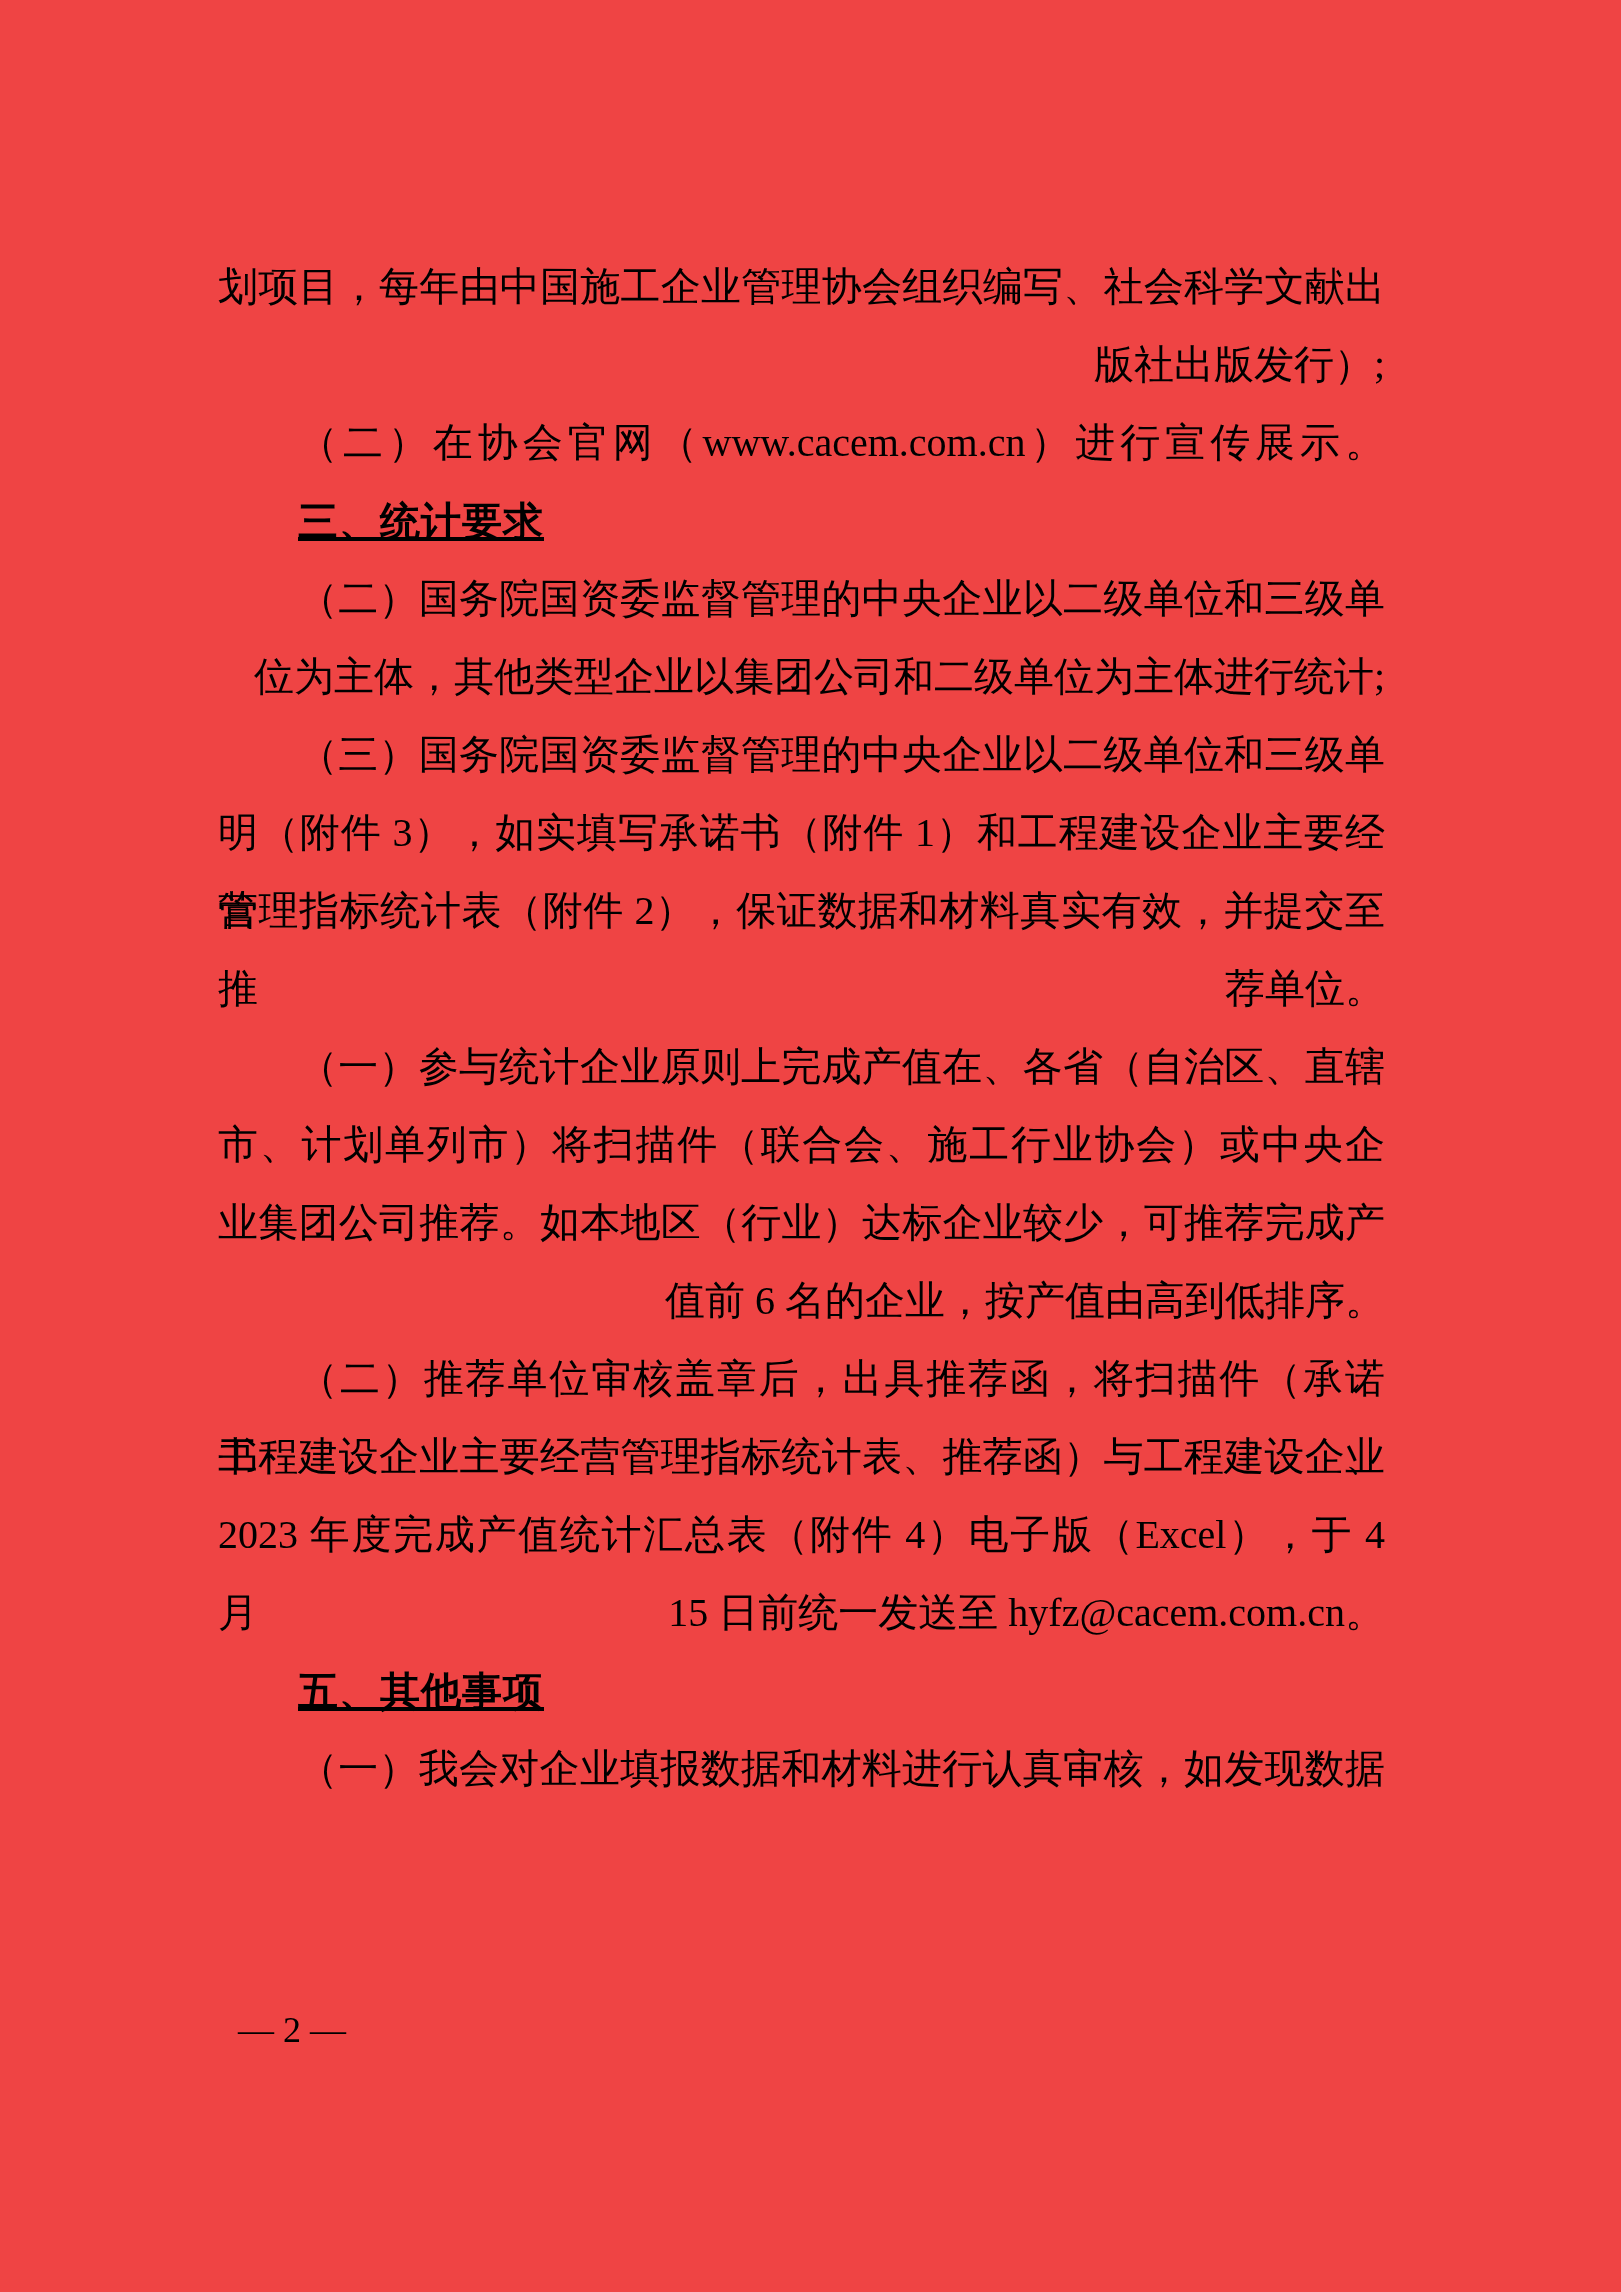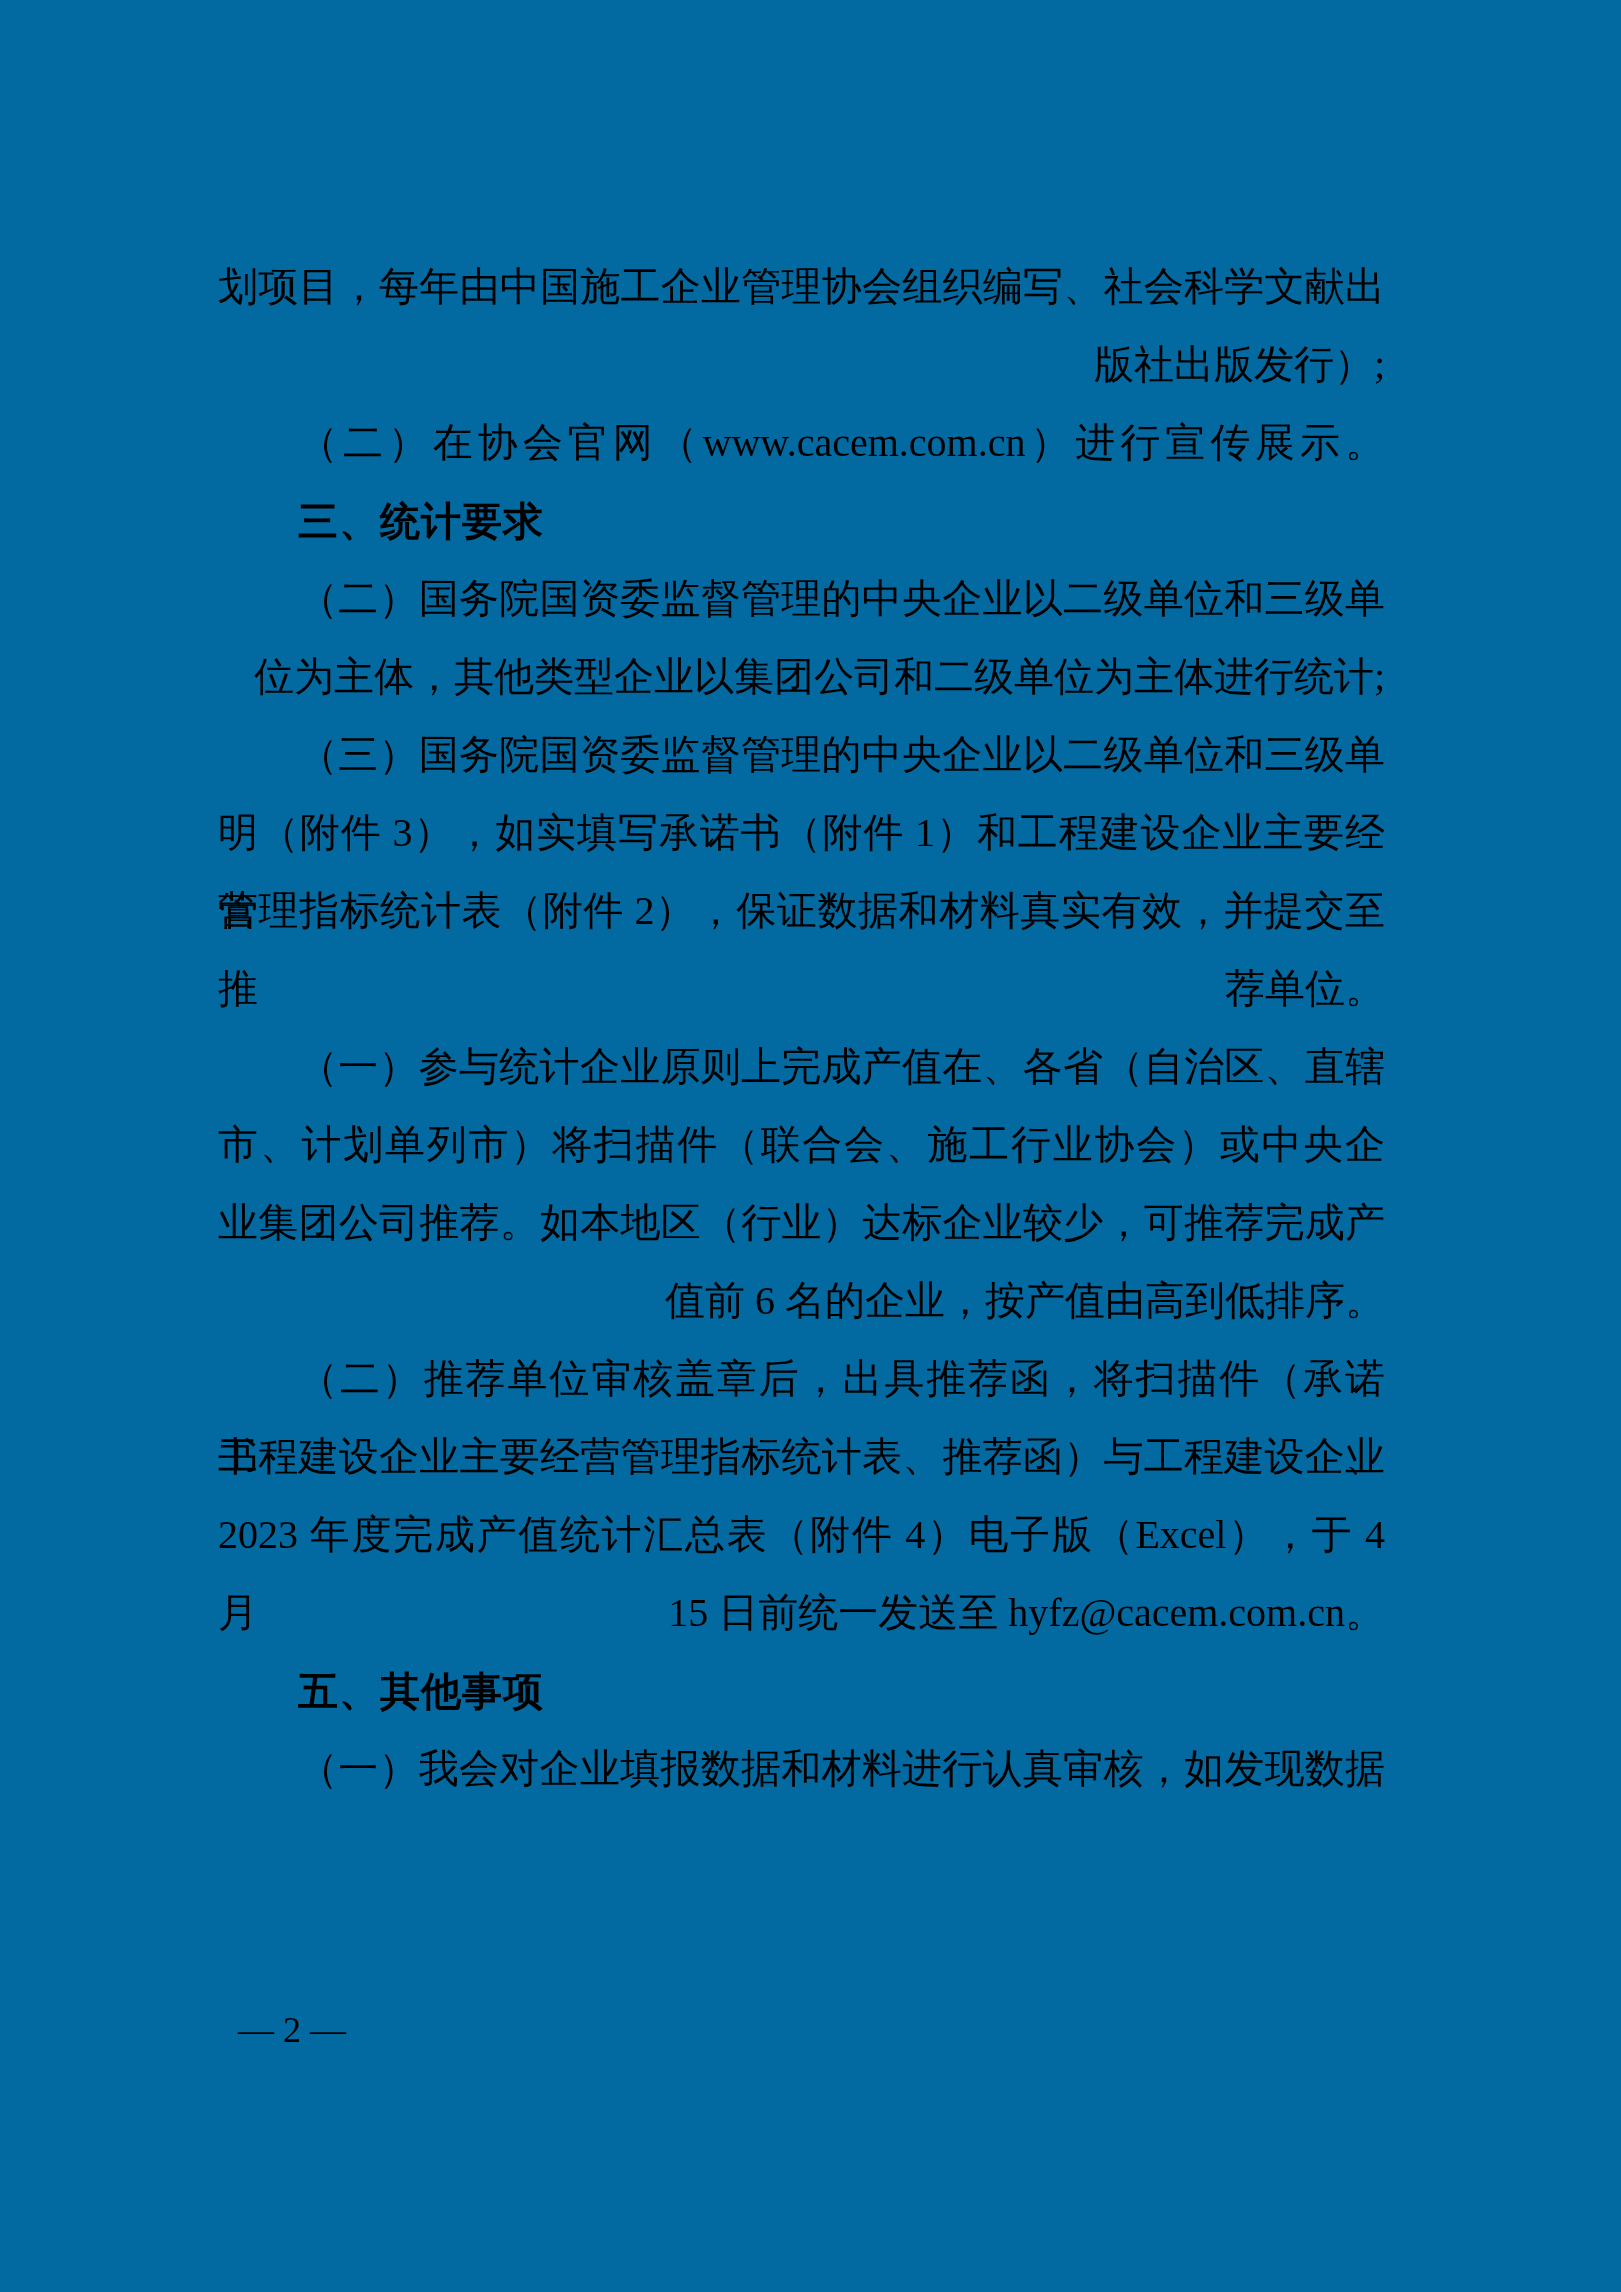--- a/index.html
+++ b/index.html
@@ -5,21 +5,21 @@
   html, body {
     margin: 0;
     padding: 0;
     background: #e8e8e8;
   }
   .page {
     position: relative;
     width: 1621px;
     height: 2293px;
     margin: 0 auto;
-    background: #0369a1;
+    background: #ef4444;
     color: #000000;
     overflow: hidden;
   }
   .content {
     position: absolute;
     left: 218px;
     top: 248px;
     width: 1167px;
     overflow: hidden;
     font-family: "Liberation Serif", "DejaVu Serif", serif;
@@ -40,20 +40,21 @@
   }
   .line.indent {
     text-indent: 2em;
   }
   .line.heading {
     font-family: "Liberation Sans", "DejaVu Sans", sans-serif;
     font-weight: bold;
     text-align: right;
     text-align-last: left;
     letter-spacing: 1px;
+    text-decoration: underline;
   }
   .footer {
     position: absolute;
     left: 238px;
     top: 2007px;
     font-family: "Liberation Serif", "DejaVu Serif", serif;
     font-size: 36px;
     line-height: 47px;
     color: #000000;
   }

